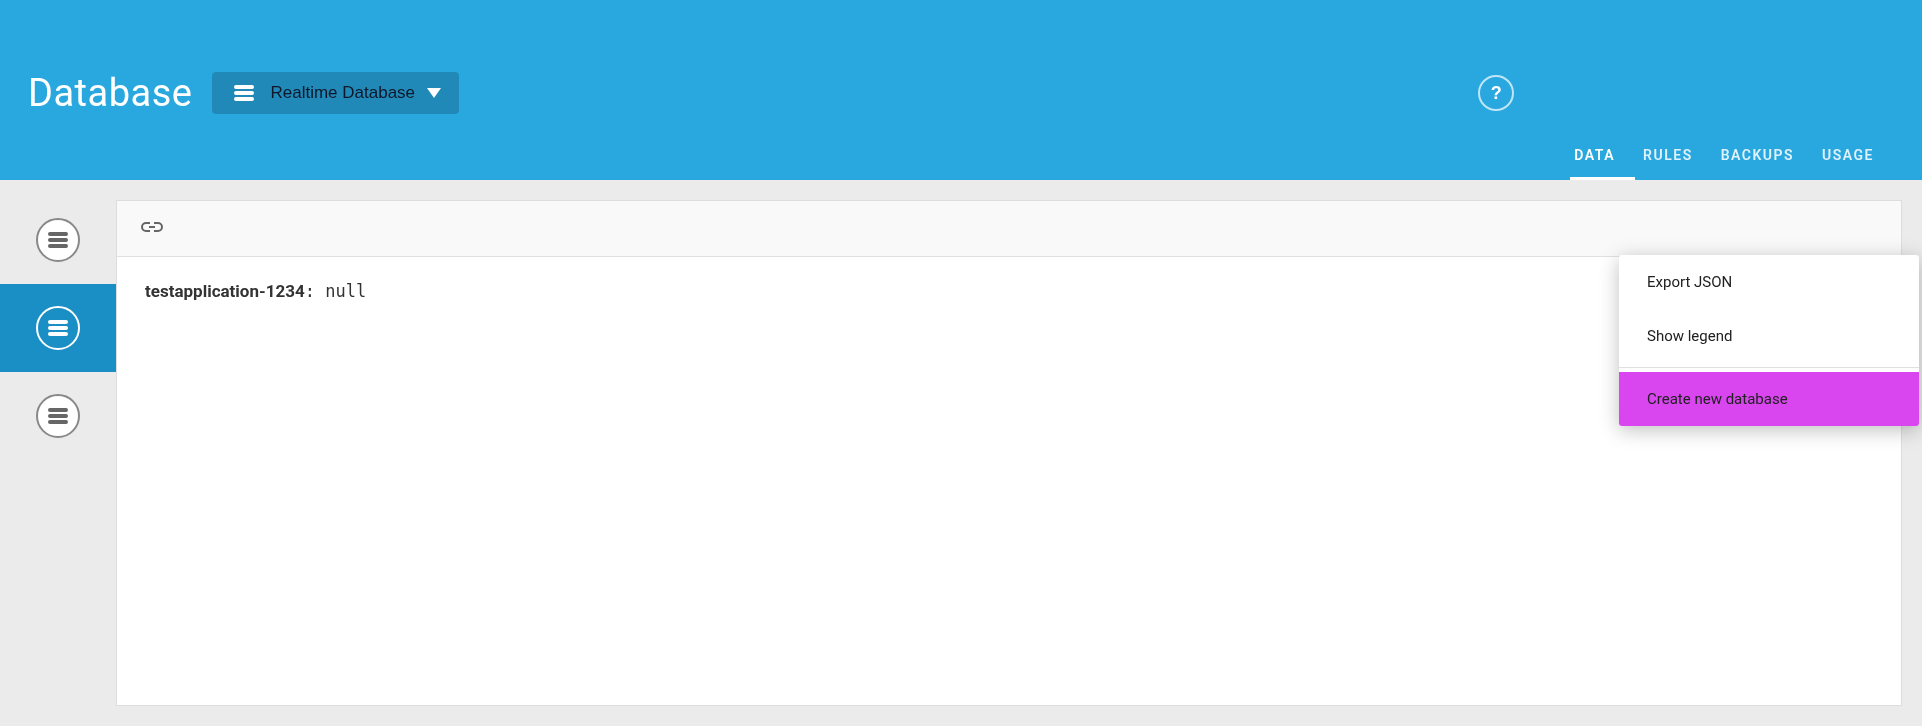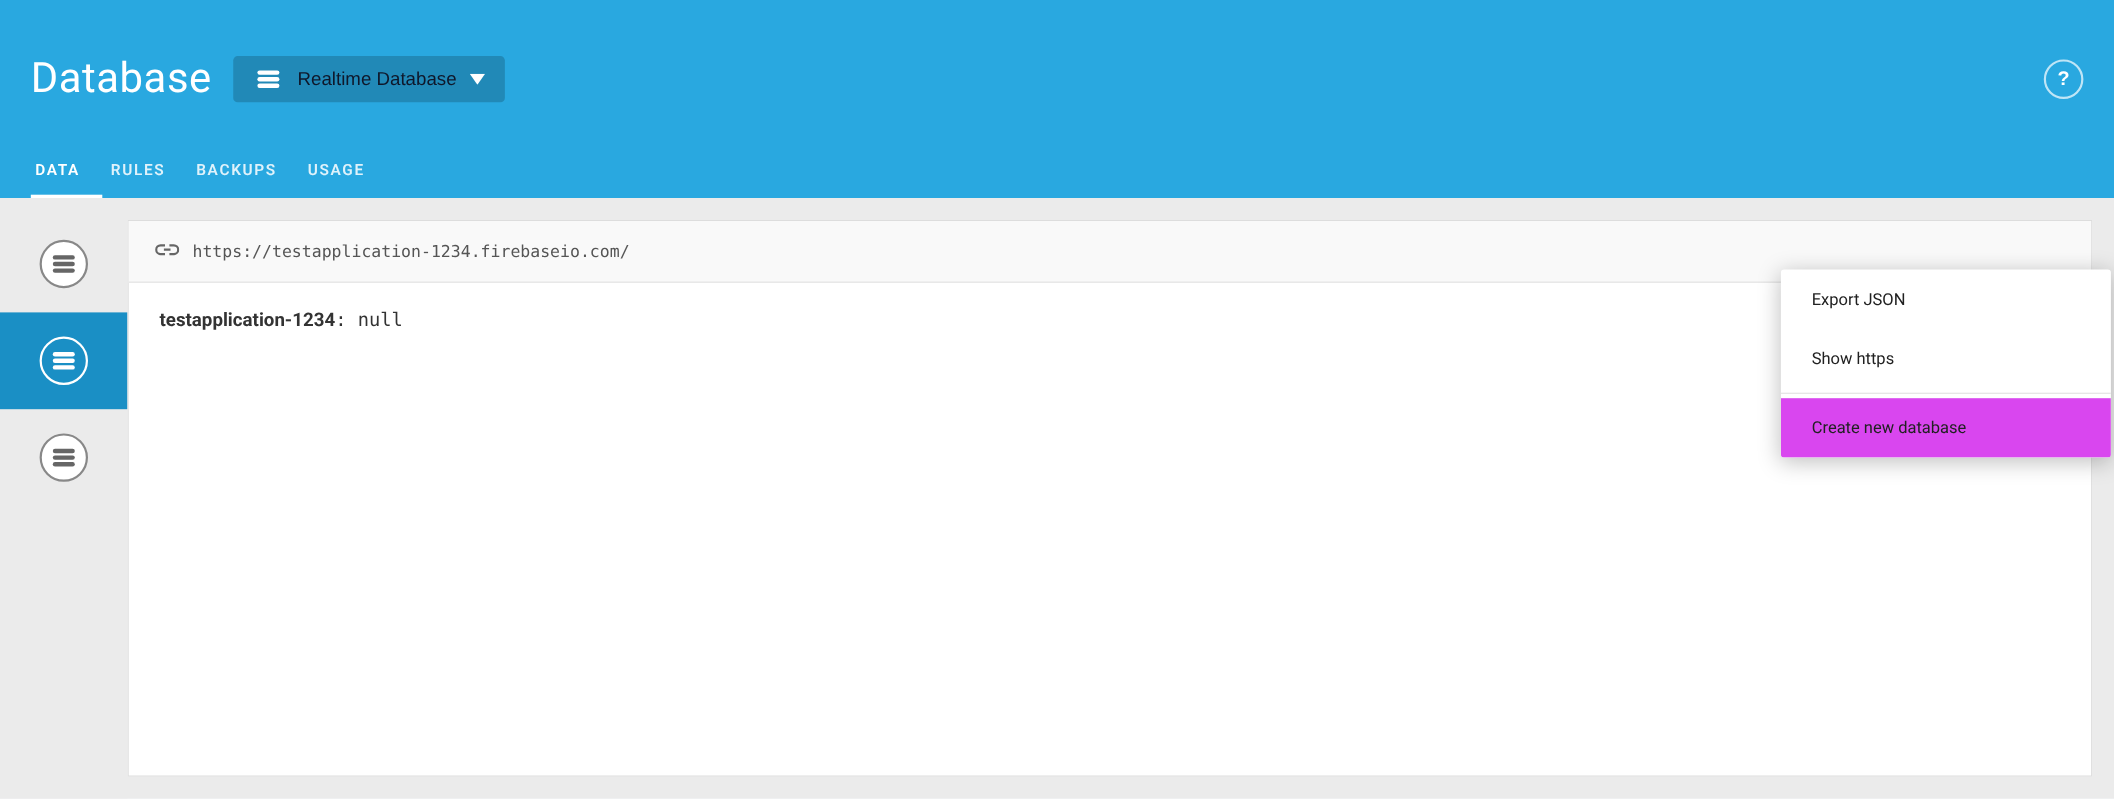--- a/index.html
+++ b/index.html
@@ -3,21 +3,21 @@
   <meta charset="utf-8">
   <style>
     * { margin: 0; padding: 0; box-sizing: border-box; }
     body { font-family: 'Roboto', Arial, sans-serif; background: #e8eaed; width: 1922px; height: 726px; overflow: hidden; }
 
     
     .header {
       background: #29a8e0;
       height: 180px;
       display: flex;
-      flex-direction: column;
+      flex-direction: row;
       padding: 0;
     }
     .header-top {
       display: flex;
       align-items: center;
       justify-content: space-between;
       padding: 18px 28px 12px 28px;
       flex: 1;
     }
     .header-left {
@@ -173,21 +173,21 @@
       font-weight: 700;
     }
     .data-value {
       font-weight: 400;
       font-family: monospace;
     }
 
     
     .dropdown-menu {
       position: absolute;
-      top: 44px;
+      top: 54px;
       right: -18px;
       width: 300px;
       background: white;
       box-shadow: 0 4px 20px rgba(0,0,0,0.25);
       border-radius: 3px;
       z-index: 100;
       overflow: hidden;
     }
     .dropdown-item {
       padding: 18px 28px;
@@ -272,27 +272,26 @@
   </div>
 
   <div class="content">
 
     <div class="url-bar">
       <span class="link-icon">
         <svg width="22" height="14" viewBox="0 0 22 14">
           <path d="M9 2H5a5 5 0 0 0 0 10h4v-2H5a3 3 0 0 1 0-6h4V2zm8 0h-4v2h4a3 3 0 0 1 0 6h-4v2h4a5 5 0 0 0 0-10zm-9 6h6V6H8v2z"></path>
         </svg>
       </span>
-      <span class="url-text">https://testapplication-1234.firebaseio.com/</span>
     </div>
 
     <div class="data-row">
       <span class="data-key">testapplication-1234</span><span class="data-value">: </span><span class="data-value">null</span>
     </div>
 
     <div class="dropdown-menu">
       <div class="dropdown-item">Export JSON</div>
-      <div class="dropdown-item">Show https</div>
+      <div class="dropdown-item">Show legend</div>
       <div class="dropdown-divider"></div>
       <div class="dropdown-item highlighted">Create new database</div>
     </div>
   </div>
 </div>
 
 </body></html>

